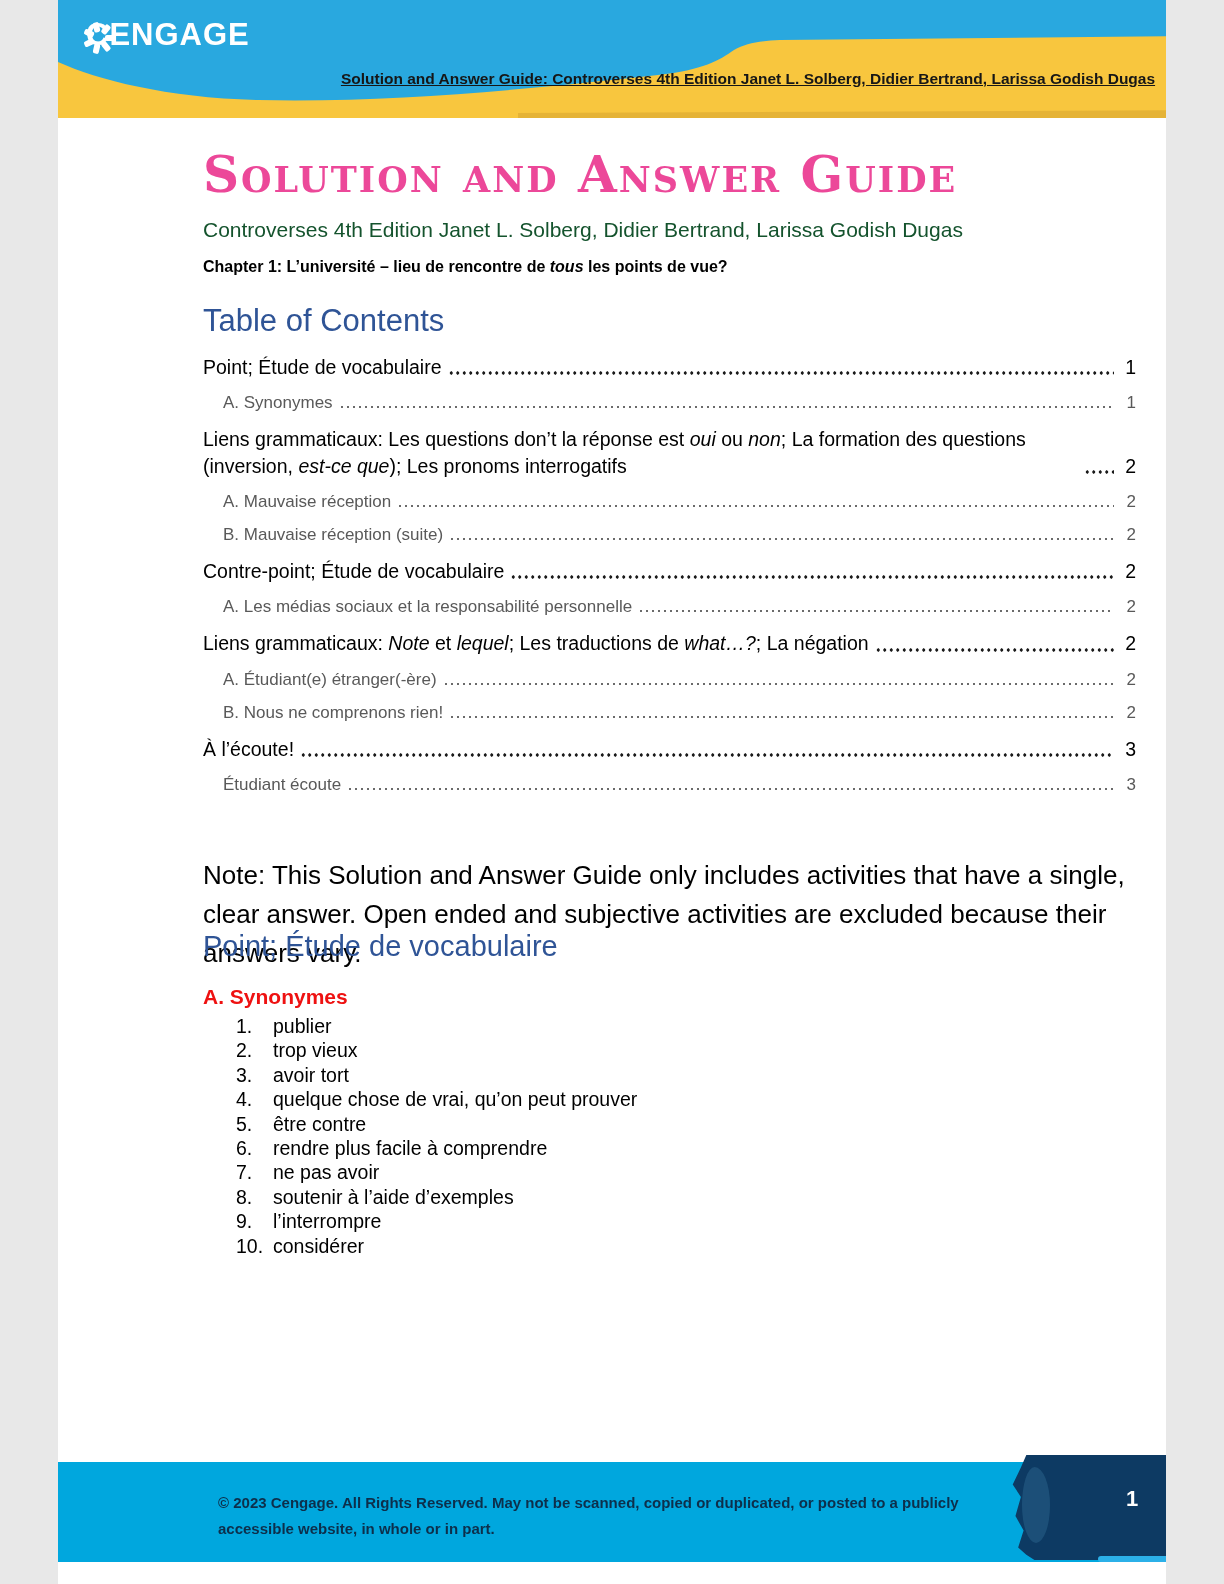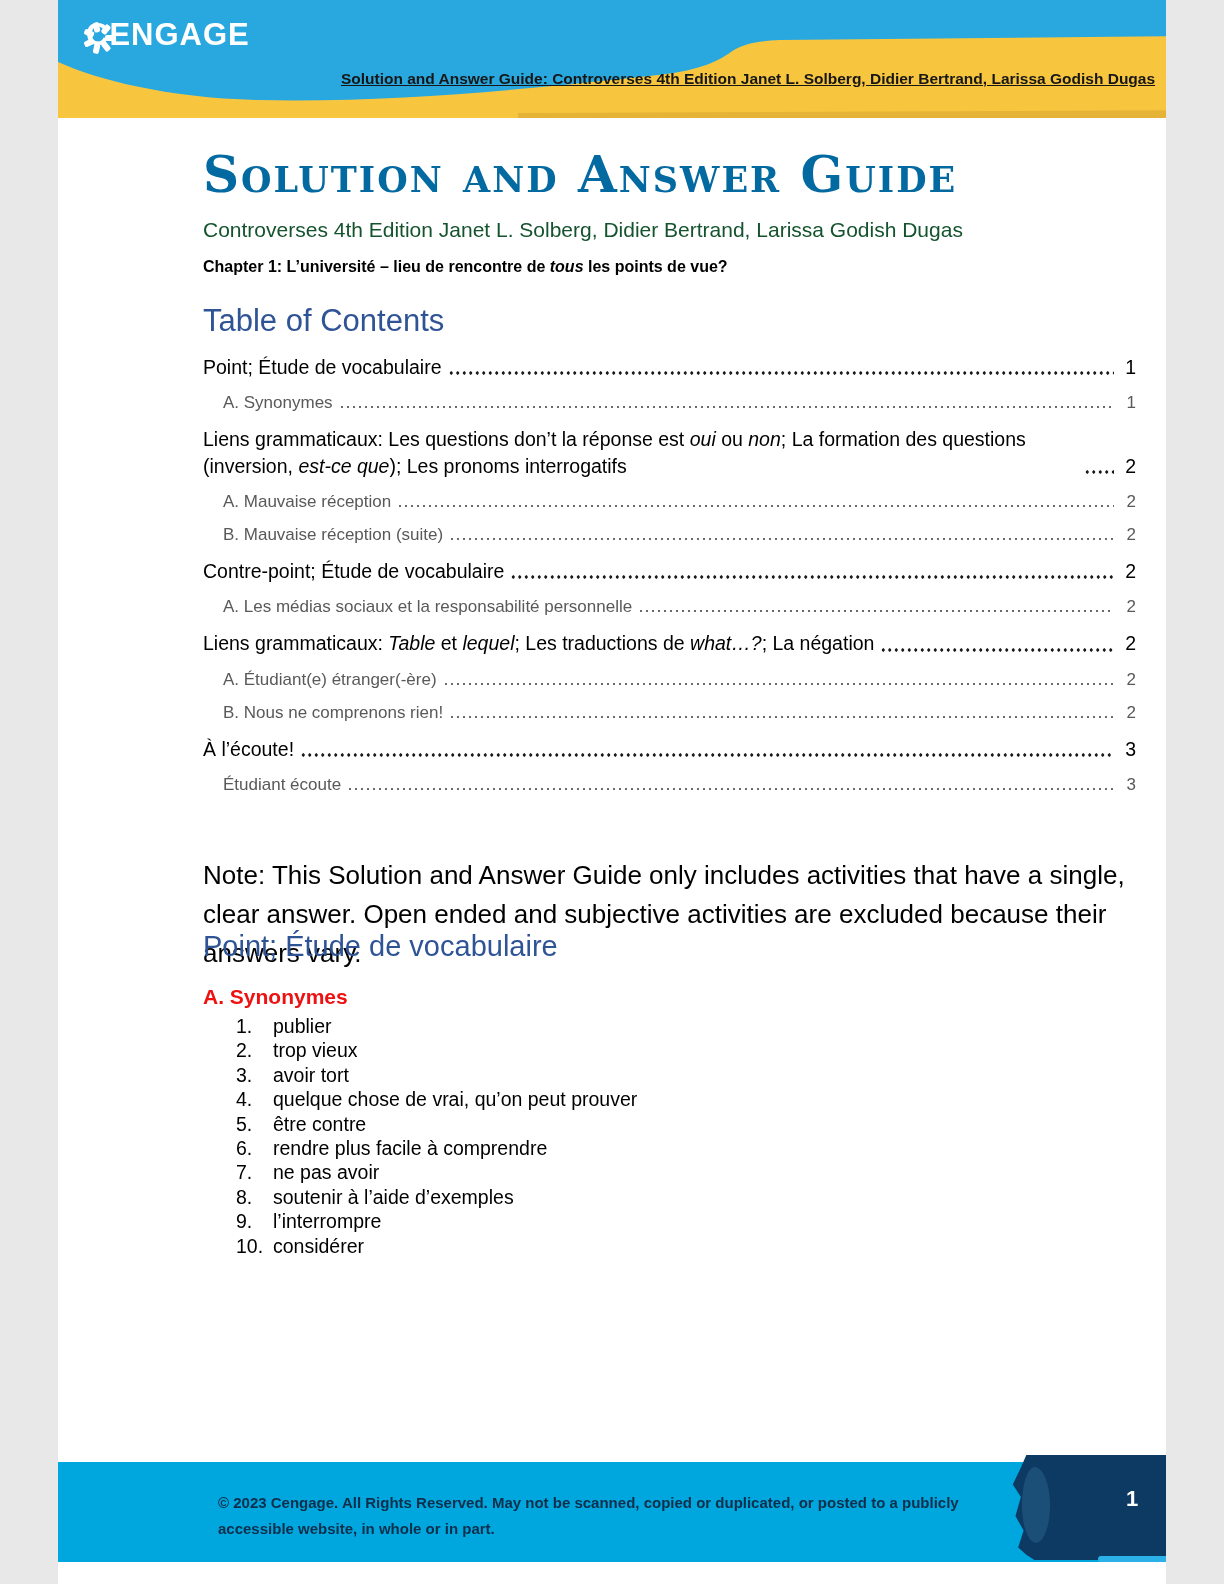--- a/index.html
+++ b/index.html
@@ -20,21 +20,21 @@
     font-size:15.5px; font-weight:600; color:#161616;text-decoration:underline;
   }
 
   
   .content { position:absolute; left:145px; top:0; width:933px; height:1584px; }
   .abs { position:absolute; left:0; width:933px; }
 
   .doc-title {
     top:146px; margin:0;
     font-family:"DejaVu Serif", serif; font-variant:small-caps;
-    font-weight:700; font-size:50px; line-height:1.15; letter-spacing:2px; color:#0369a1;
+    font-weight:700; font-size:50px; line-height:1.15; letter-spacing:2px; color:#ec4899;
   }
   .doc-subtitle { top:218px; font-size:21px; color:#14532d; }
   .doc-chapter  { top:258px; font-size:16px; font-weight:700; }
   .it { font-style:italic; }
 
   .toc-heading {
     top:303px; margin:0; font-weight:400;
     font-size:31px; color:#2F5496;
   }
   .section-heading {
@@ -160,21 +160,21 @@
         <span class="pg">2</span>
       </div>
 
       <div class="toc-entry toc-l2">
         <span class="lbl"><span>A. Les médias sociaux et la responsabilité personnelle</span></span>
         <span class="dots"></span>
         <span class="pg">2</span>
       </div>
 
       <div class="toc-entry toc-l1">
-        <span class="lbl"><span>Liens grammaticaux: </span><span class="it">Table</span><span> et </span><span class="it">lequel</span><span>; Les traductions de </span><span class="it">what…?</span><span>; La négation</span></span>
+        <span class="lbl"><span>Liens grammaticaux: </span><span class="it">Note</span><span> et </span><span class="it">lequel</span><span>; Les traductions de </span><span class="it">what…?</span><span>; La négation</span></span>
         <span class="dots"></span>
         <span class="pg">2</span>
       </div>
 
       <div class="toc-entry toc-l2">
         <span class="lbl"><span>A. Étudiant(e) étranger(-ère)</span></span>
         <span class="dots"></span>
         <span class="pg">2</span>
       </div>
 

